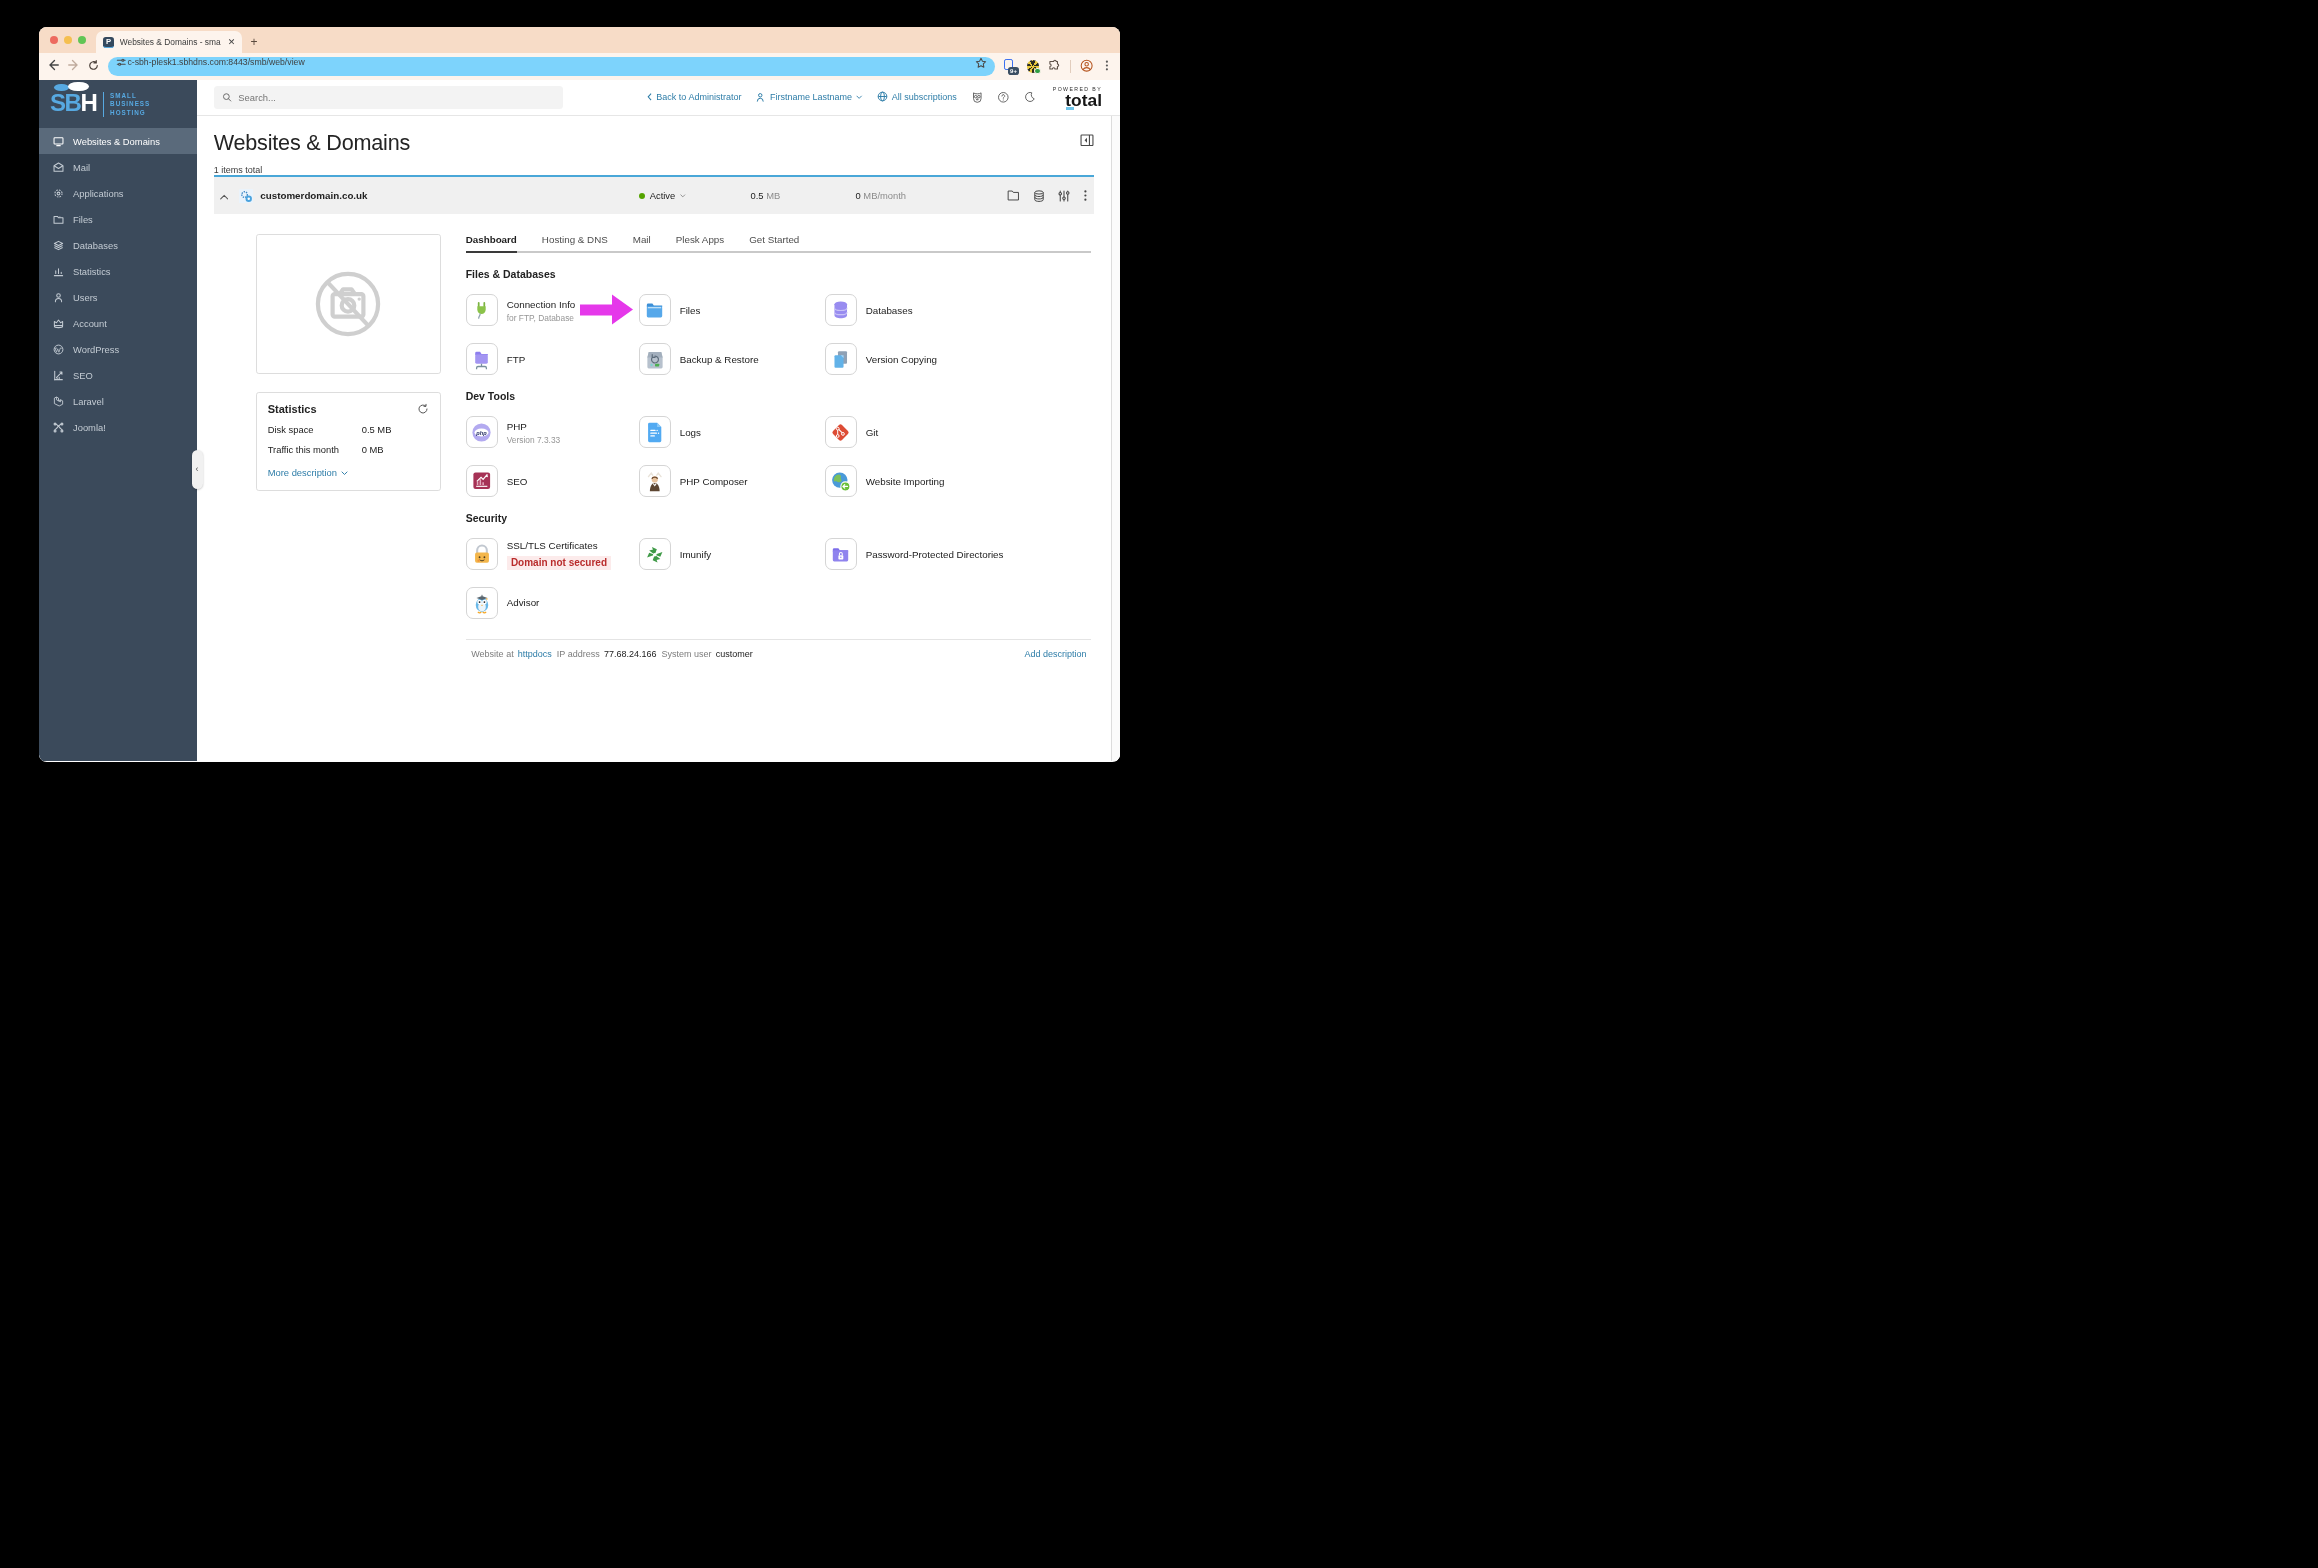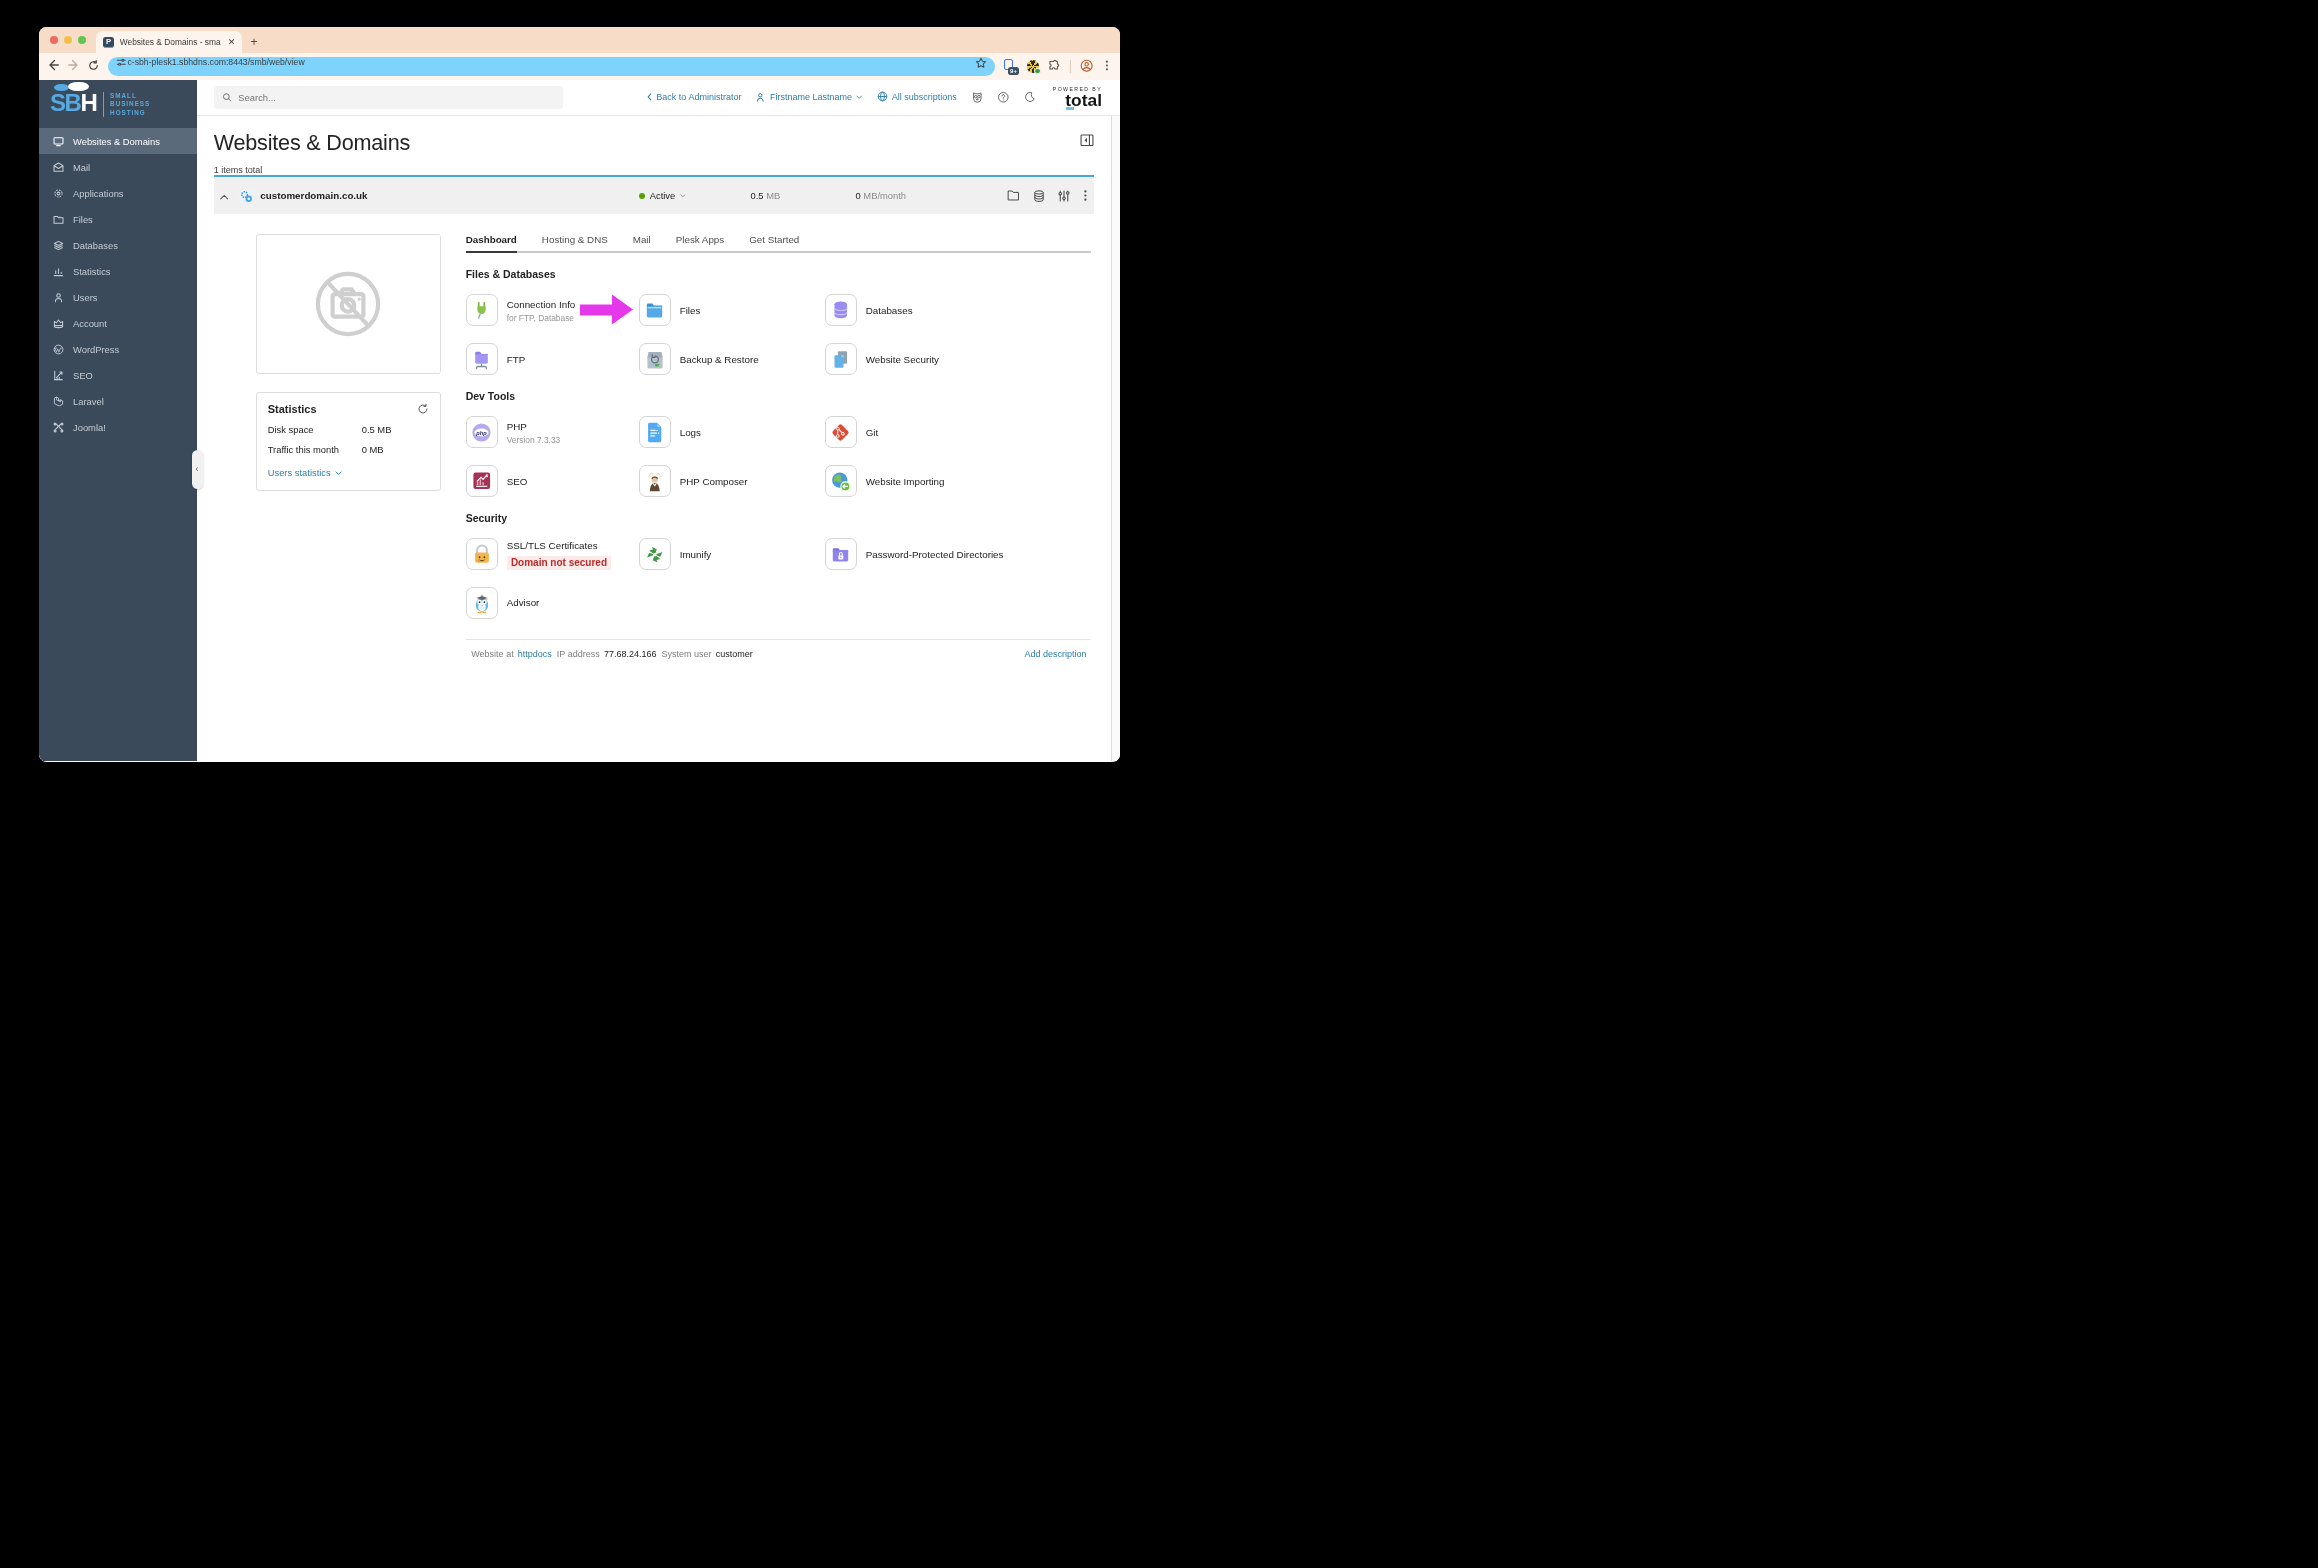--- a/index.html
+++ b/index.html
@@ -467,21 +467,21 @@
               </div>
               <div class="srow">
                 <span class="sl">Disk space</span>
                 <span>0.5 MB</span>
                   </div>
               <div class="srow">
                 <span class="sl">Traffic this month</span>
                 <span>0 MB</span>
                   </div>
               <div class="more">
-                <span>Users statistics</span>
+                <span>More description</span>
                 <svg width="7" height="4.2" viewBox="0 0 10 6" fill="none" stroke="#2e7da8" stroke-width="1.4">
                       <path d="M1 1l4 4 4-4"></path>
                     </svg>
                   </div>
             </div>
           </div>
 
           <div class="rightcol">
             <div class="tabs">
               <span class="ptab active">Dashboard</span>
@@ -562,21 +562,21 @@
               </div>
               <div class="aitem">
                 <span class="icard">
                   <svg width="19.5" height="21" viewBox="0 0 28 30">
                         <rect x="10" y="3" width="13" height="18" rx="1.5" fill="#8fa1b5"></rect>
                         <rect x="5" y="9" width="13" height="18" rx="1.5" fill="#62b2e8"></rect>
                         <path d="M14 9h4v4z" fill="#a9d4f5"></path>
                       </svg>
                     </span>
                 <span class="itxt">
-                      <div class="ilabel">Website Security</div>
+                      <div class="ilabel">Version Copying</div>
                     </span>
               </div>
             </div>
 
             <div class="section-h">Dev Tools</div>
             <div class="appgrid">
               <div class="aitem">
                 <span class="icard">
                   <svg width="21" height="21" viewBox="0 0 30 30">
                         <circle cx="15" cy="15" r="13" fill="#b3aaf0"></circle>

